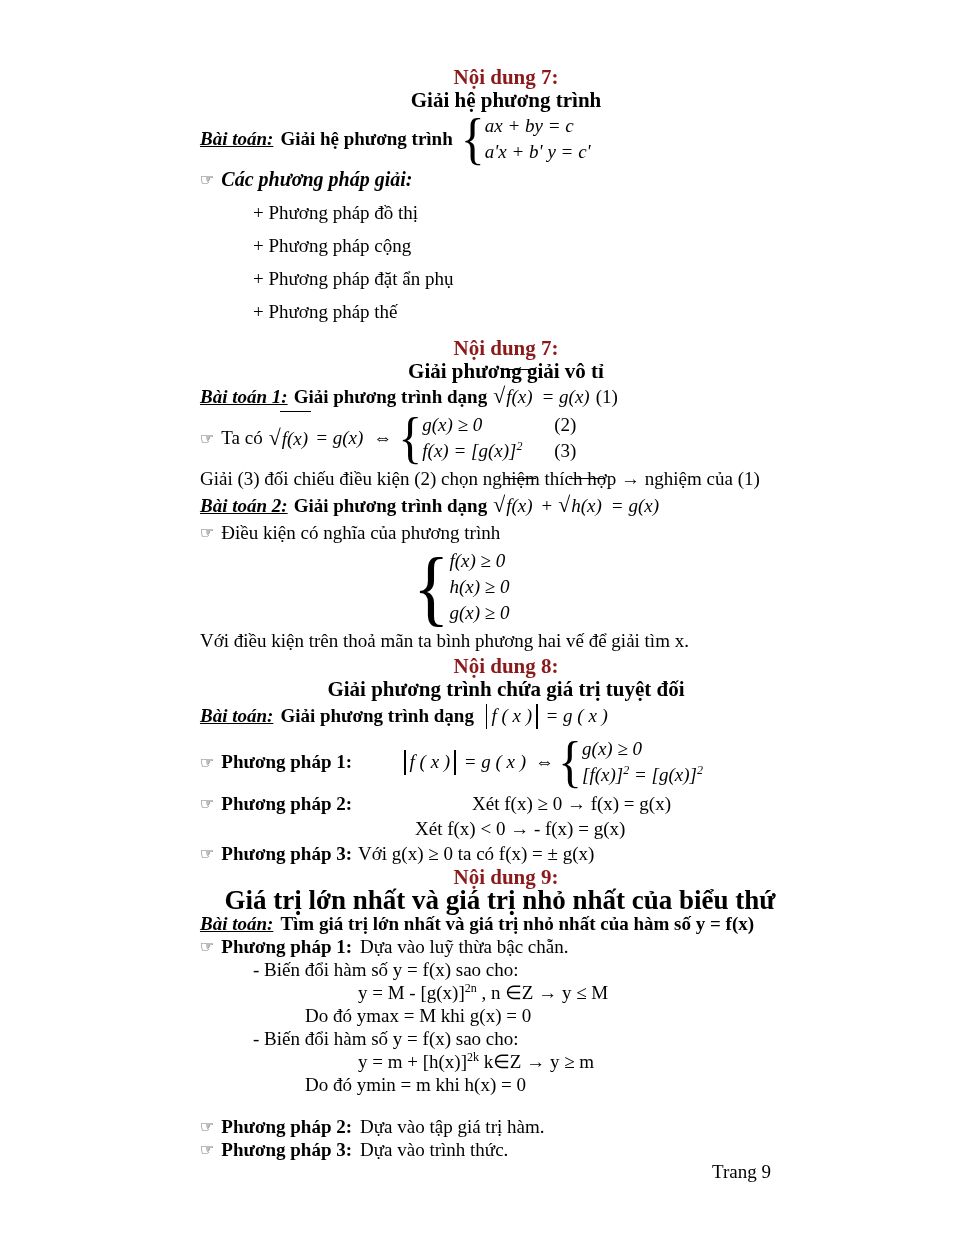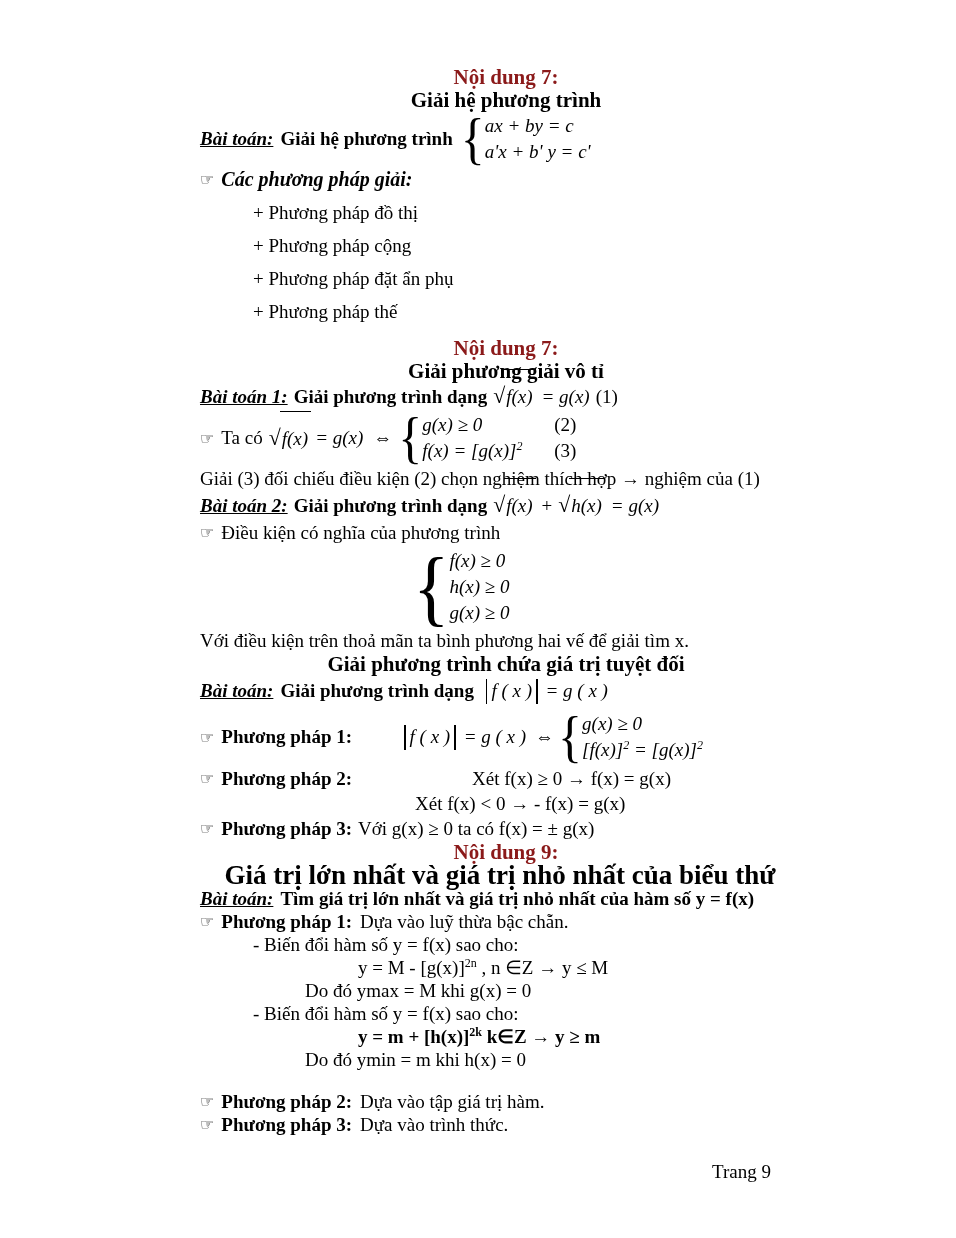--- a/index.html
+++ b/index.html
@@ -124,20 +124,21 @@
       <span class="brace b3">{</span>
       <span class="syscol math">
         <div>f(x) ≥ 0</div>
         <div>h(x) ≥ 0</div>
         <div>g(x) ≥ 0</div>
       </span>
     </div>
 
     <div style="line-height:25px;">Với điều kiện trên thoả mãn ta bình phương hai vế để giải tìm x.</div>
 
+    <div class="h-red" style="margin-top:2px;">Nội dung 8:</div>
     <div class="h-sub">Giải phương trình chứa giá trị tuyệt đối</div>
 
     <div class="row" style="min-height:30px;">
       <span class="lbl">Bài toán:</span>
       <span class="boldtx" style="margin:0 8px 0 7px;">Giải phương trình dạng</span>
       <span class="abs">
           <span class="vbar"></span>
           <span class="math">f ( x )</span>
           <span class="vbar"></span>
         </span>
@@ -185,21 +186,21 @@
     <div class="row" style="line-height:23px;">
       <span class="finger">☞</span>
       <span class="boldtx">Phương pháp 1:</span>
       <span style="margin-left:8px;">Dựa vào luỹ thừa bậc chẵn.</span>
     </div>
 
     <div class="indent53" style="line-height:23px;">- Biến đổi hàm số y = f(x) sao cho:</div>
     <div class="indent158" style="line-height:23px;"><span>y = M - [g(x)]</span><sup>2n</sup><span> , n ∈Z → y  ≤  M</span></div>
     <div class="indent105" style="line-height:23px;">Do đó ymax = M khi g(x) = 0</div>
     <div class="indent53" style="line-height:23px;">- Biến đổi hàm số y = f(x) sao cho:</div>
-    <div class="indent158" style="line-height:23px;font-weight:bold;"><span>y = m + [h(x)]</span><sup>2k</sup><span>  k∈Z  → y ≥  m</span></div>
+    <div class="indent158" style="line-height:23px;"><span>y = m + [h(x)]</span><sup>2k</sup><span>  k∈Z  → y ≥  m</span></div>
     <div class="indent105" style="line-height:23px;">Do đó ymin = m khi h(x) = 0</div>
 
     <div class="row" style="line-height:23px; margin-top:19px;">
       <span class="finger">☞</span>
       <span class="boldtx">Phương pháp 2:</span>
       <span style="margin-left:8px;">Dựa vào tập giá trị hàm.</span>
     </div>
     <div class="row" style="line-height:23px;">
       <span class="finger">☞</span>
       <span class="boldtx">Phương pháp 3:</span>

